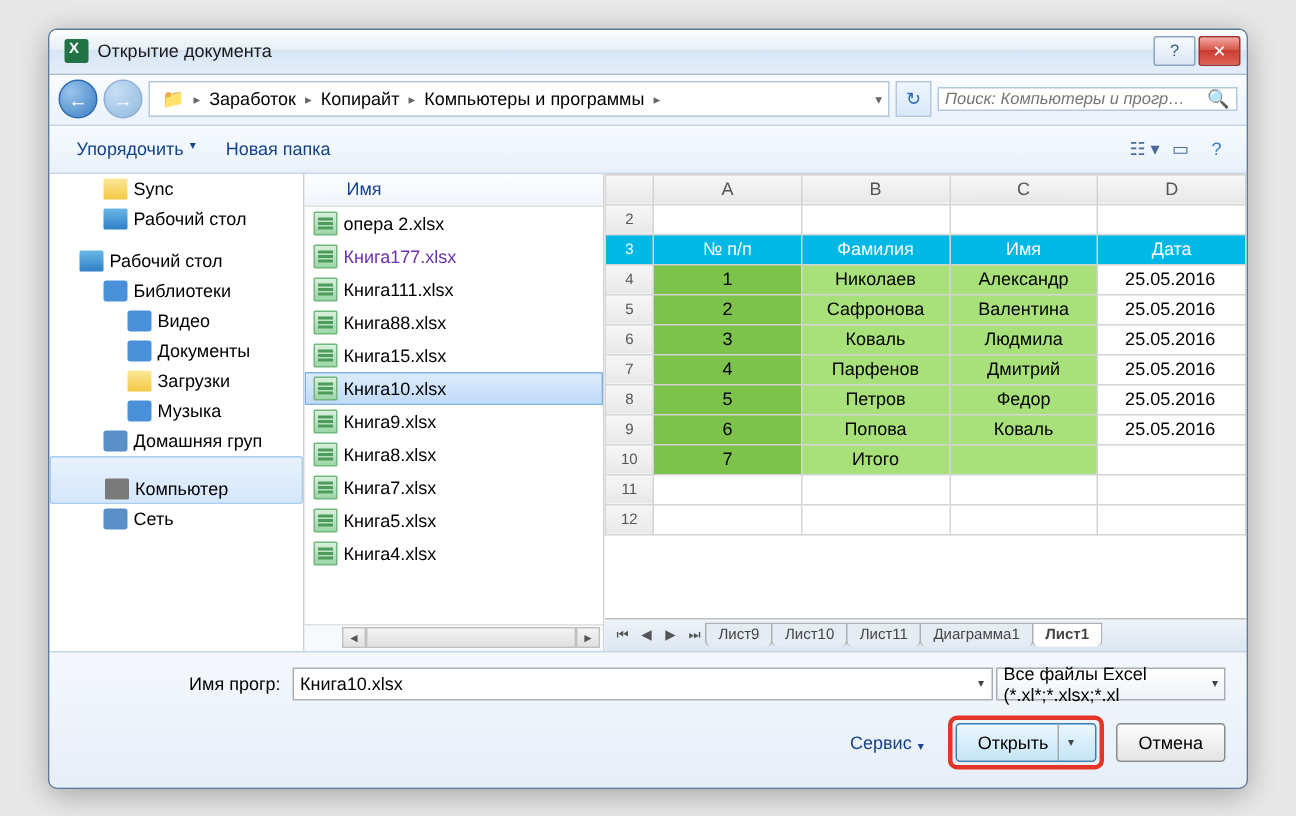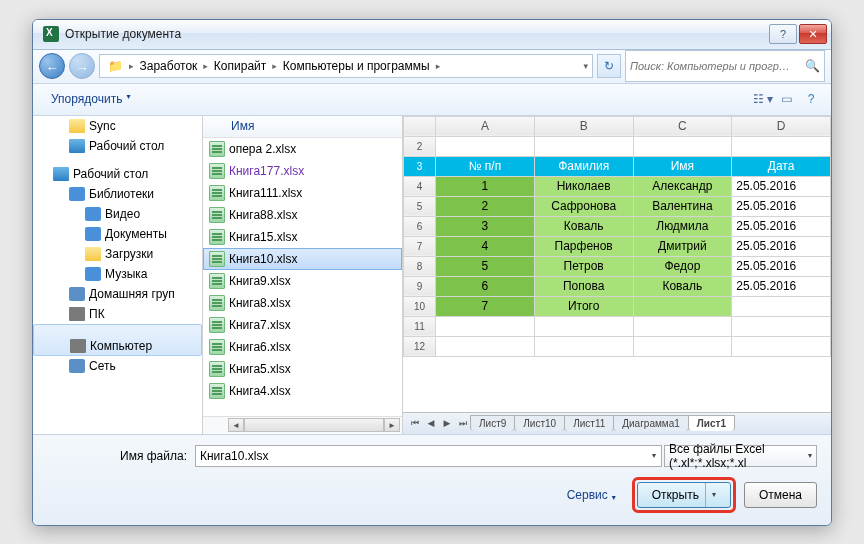--- a/index.html
+++ b/index.html
@@ -11,21 +11,21 @@
 .titlebar-text{flex:1;color:#1a1a1a}
 .titlebar-btn{width:28px;height:20px;margin-left:2px;border:1px solid #8aa3bf;border-radius:2px;background:linear-gradient(to bottom,#f5f9fd,#dbe7f4);display:flex;align-items:center;justify-content:center;color:#3a5a7a;font-size:11px}
 .titlebar-btn.close{background:linear-gradient(to bottom,#f3a8a0,#d9584c 45%,#c83a2e 46%,#e06558);color:#fff;border-color:#a03028}
 .navbar{height:34px;background:linear-gradient(to bottom,#f9fcff,#eaf2fb);border-bottom:1px solid #c5d5e6;display:flex;align-items:center;padding:0 6px;gap:4px}
 .nav-btn{width:26px;height:26px;border-radius:13px;background:radial-gradient(circle at 30% 30%,#9ac4ec,#3b7fc4);border:1px solid #2e6bad;display:flex;align-items:center;justify-content:center;color:#fff;font-size:13px}
 .nav-btn.fwd{opacity:.5}
 .breadcrumb{flex:1;height:24px;border:1px solid #b4c8dd;background:#fff;display:flex;align-items:center;padding:0 4px;gap:2px}
 .crumb{padding:2px 4px;display:flex;align-items:center;gap:3px}
 .crumb-sep{color:#666;font-size:9px}
 .refresh-btn{width:24px;height:24px;border:1px solid #b4c8dd;background:linear-gradient(to bottom,#eef6ff,#d8e8f7);display:flex;align-items:center;justify-content:center;color:#2e6bad}
-.searchbox{width:200px;height:32px;border:1px solid #b4c8dd;background:#fff;display:flex;align-items:center;padding:0 4px}
+.searchbox{width:200px;height:16px;border:1px solid #b4c8dd;background:#fff;display:flex;align-items:center;padding:0 4px}
 .searchbox input{flex:1;border:none;outline:none;font-style:italic;color:#888;font-size:11px}
 .search-icon{color:#2e6bad;font-size:12px;margin-left:4px}
 .toolbar{height:32px;background:linear-gradient(to bottom,#f7fbff,#e8f1fa);border-bottom:1px solid #c5d5e6;display:flex;align-items:center;padding:0 8px}
 .tool-btn{padding:4px 10px;color:#15428b;display:flex;align-items:flex-start;gap:4px}
 .tool-spacer{flex:1}
 .tool-icon{width:24px;height:22px;display:flex;align-items:center;justify-content:center;color:#4a6a9a}
 .content{flex:1;display:flex;overflow:hidden}
 .sidebar{width:170px;border-right:1px solid #d0d0d0;overflow-y:auto;background:#fff}
 .tree-item{padding:3px 4px 3px 20px;display:flex;align-items:center;gap:4px;white-space:nowrap}
 .tree-item.indent1{padding-left:36px}
@@ -50,21 +50,21 @@
 .preview{flex:1;display:flex;flex-direction:column;background:#fff;overflow:hidden}
 .sheet{flex:1;overflow:auto;font-size:11px}
 .sheet table{border-collapse:collapse;width:100%}
 .sheet td,.sheet th{border:1px solid #d4d4d4;height:20px;text-align:center;padding:0 4px}
 .col-hdr{background:linear-gradient(to bottom,#f7f7f7,#e8e8e8);color:#555;font-weight:normal;width:80px}
 .row-hdr{background:linear-gradient(to bottom,#f7f7f7,#e8e8e8);color:#555;width:26px;font-size:10px}
 .hdr-row td{background:#00b8e6;color:#fff;font-weight:normal}
 .data-row .c-idx{background:#7dc24b;color:#000}
 .data-row .c-fam{background:#a8e07a}
 .data-row .c-name{background:#a8e07a}
-.data-row .c-date{text-align:left;padding-right:6px}
+.data-row .c-date{text-align:center;padding-right:6px}
 .total-row .c-idx{background:#7dc24b}
 .total-row .c-fam{background:#a8e07a}
 .total-row .c-name{background:#a8e07a}
 .sheet-tabs{height:22px;background:linear-gradient(to bottom,#eef3f9,#dde7f2);border-top:1px solid #c0c0c0;display:flex;align-items:center;padding:0 4px;gap:0}
 .tab-nav{width:16px;height:16px;font-size:9px;color:#555;display:flex;align-items:center;justify-content:center}
 .sheet-tab{padding:2px 8px;background:#e6ecf3;border:1px solid #b0b0b0;border-bottom:none;border-radius:0 0 4px 4px;font-size:10px;color:#444;margin-left:-1px}
 .sheet-tab.active{background:#fff;font-weight:bold}
 .bottom{background:linear-gradient(to bottom,#f4f8fc,#e6eef7);padding:10px 14px 12px;border-top:1px solid #c5d5e6}
 .row-filename{display:flex;align-items:center;gap:8px;margin-bottom:10px}
 .lbl{text-align:right;width:140px}
@@ -109,20 +109,21 @@
       <input placeholder="Поиск: Компьютеры и прогр…" style="">
       <span class="search-icon">🔍</span>
     </div>
   </div>
 
   <div class="toolbar">
     <div class="tool-btn">
         <span>Упорядочить</span>
         <span style="font-size:8px">▾</span>
       </div>
+    <div class="tool-btn">Новая папка</div>
     <div class="tool-spacer"></div>
     <div class="tool-icon">☷ ▾</div>
     <div class="tool-icon">▭</div>
     <div class="tool-icon" style="color:#2e7fc4">?</div>
   </div>
 
   <div class="content">
     <div class="sidebar" id="sidebar">
         <div class="tree-item indent1">
           <span class="tree-icon ico-folder"></span>
@@ -154,24 +155,20 @@
           <span>Загрузки</span>
         </div>
         <div class="tree-item indent2">
           <span class="tree-icon ico-lib"></span>
           <span>Музыка</span>
         </div>
         <div class="tree-item indent1">
           <span class="tree-icon ico-net"></span>
           <span>Домашняя груп</span>
         </div>
-        <div class="tree-item indent1">
-          <span class="tree-icon ico-comp"></span>
-          <span>ПК</span>
-        </div>
         <div class="tree-item indent1 selected">
           <span class="tree-icon ico-comp"></span>
           <span>Компьютер</span>
         </div>
         <div class="tree-item indent1">
           <span class="tree-icon ico-net"></span>
           <span>Сеть</span>
         </div>
       </div>
     <div class="filepane">
@@ -205,24 +202,20 @@
             <span class="file-icon"></span>
             <span>Книга9.xlsx</span>
           </div>
           <div class="file-item">
             <span class="file-icon"></span>
             <span>Книга8.xlsx</span>
           </div>
           <div class="file-item">
             <span class="file-icon"></span>
             <span>Книга7.xlsx</span>
-          </div>
-          <div class="file-item">
-            <span class="file-icon"></span>
-            <span>Книга6.xlsx</span>
           </div>
           <div class="file-item">
             <span class="file-icon"></span>
             <span>Книга5.xlsx</span>
           </div>
           <div class="file-item">
             <span class="file-icon"></span>
             <span>Книга4.xlsx</span>
           </div>
         </div>
@@ -334,21 +327,21 @@
             <div class="sheet-tab">Лист11</div>
             <div class="sheet-tab">Диаграмма1</div>
             <div class="sheet-tab active">Лист1</div>
           </div>
       </div>
     </div>
   </div>
 
   <div class="bottom">
     <div class="row-filename">
-      <div class="lbl">Имя файла:</div>
+      <div class="lbl">Имя прогр:</div>
       <input class="filename-input" value="Книга10.xlsx" style="">
       <span style="font-size:8px;margin-left:-18px;color:#444">▾</span>
       <div class="filetype">
         <span>Все файлы Excel (*.xl*;*.xlsx;*.xl</span>
         <span class="dd-arrow-combo">▾</span>
       </div>
     </div>
     <div class="row-buttons">
       <div class="svc-link">
           <span>Сервис</span>

